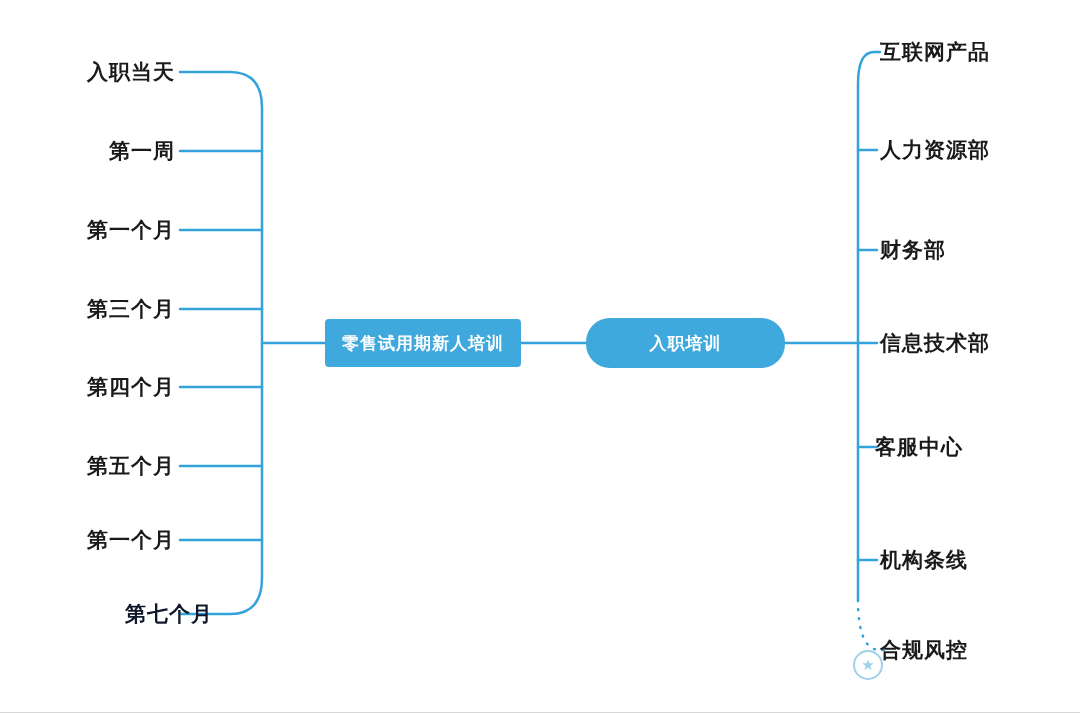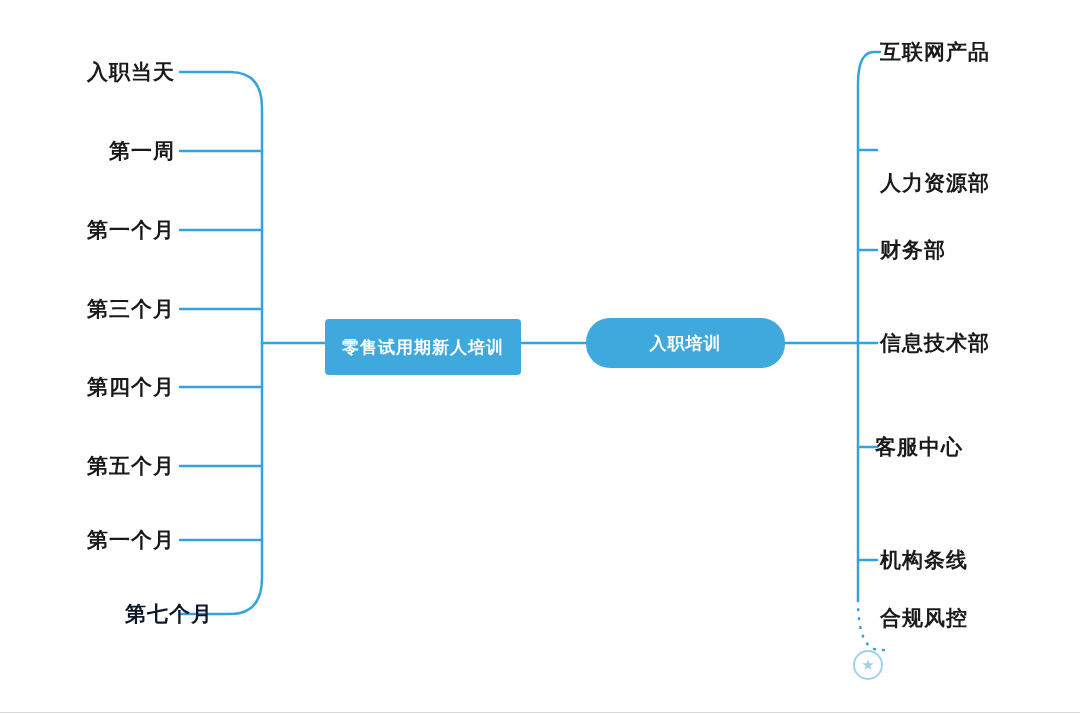--- a/index.html
+++ b/index.html
@@ -25,21 +25,21 @@
   .branch-label.left { text-align:right; }
   .node {
     position:absolute;
     display:flex; align-items:center; justify-content:center;
     color:#ffffff;
     font-weight:bold;
     font-size:17px;
     border-radius:4px;
     letter-spacing:1px;
   }
-  #node-left  { left:325px; top:319px; width:196px; height:56px; }
+  #node-left  { left:325px; top:319px; width:196px; height:48px; }
   #node-right { left:586px; top:318px; width:199px; height:50px;border-radius:24px; }
   .watermark {
     position:absolute;
     left:853px; top:650px;
     display:flex; align-items:center; gap:5px;
   }
   .wm-logo {
     width:30px; height:30px;
     border-radius:50%;
     border:2px solid #9fd2ea;
@@ -93,26 +93,26 @@
       <div class="branch-label left" style="right: 905px; top: 151px; color: rgb(26, 26, 26); margin-left: 24px;">第一周</div>
       <div class="branch-label left" style="right: 905px; top: 230px; color: rgb(26, 26, 26);">第一个月</div>
       <div class="branch-label left" style="right: 905px; top: 309px; color: rgb(26, 26, 26); margin-left: 33px;">第三个月</div>
       <div class="branch-label left" style="right: 905px; top: 387px; color: rgb(26, 26, 26); font-family: Liberation Mono, monospace;">第四个月</div>
       <div class="branch-label left" style="right: 905px; top: 466px; color: rgb(26, 26, 26);">第五个月</div>
       <div class="branch-label left" style="right: 905px; top: 540px; color: rgb(26, 26, 26);">第一个月</div>
       <div class="branch-label left" style="right: 867px; top: 614px; color: #0f172a;">第七个月</div>
     </div>
   <div id="labels-right">
       <div class="branch-label" style="left: 880px; top: 52px; color: rgb(26, 26, 26);">互联网产品</div>
-      <div class="branch-label" style="left: 880px; top: 150px; color: rgb(26, 26, 26); margin-top: 33px;">人力资源部</div>
+      <div class="branch-label" style="left: 880px; top: 150px; color: rgb(26, 26, 26);">人力资源部</div>
       <div class="branch-label" style="left: 880px; top: 250px; color: rgb(26, 26, 26);">财务部</div>
       <div class="branch-label" style="left: 880px; top: 343px; color: rgb(26, 26, 26);">信息技术部</div>
       <div class="branch-label" style="left: 875px; top: 447px; color: rgb(26, 26, 26);">客服中心</div>
       <div class="branch-label" style="left: 880px; top: 560px; color: rgb(26, 26, 26);">机构条线</div>
-      <div class="branch-label" style="left: 880px; top: 618px; color: rgb(26, 26, 26);">合规风控</div>
+      <div class="branch-label" style="left: 880px; top: 650px; color: rgb(26, 26, 26);">合规风控</div>
     </div>
 
   <div class="node" id="node-left" style="background: rgb(63, 168, 220);">零售试用期新人培训</div>
 
   <div class="node" id="node-right" style="background: rgb(63, 168, 220);">入职培训</div>
 
   <div class="watermark">
     <span class="wm-logo">★</span>
   </div>
 

